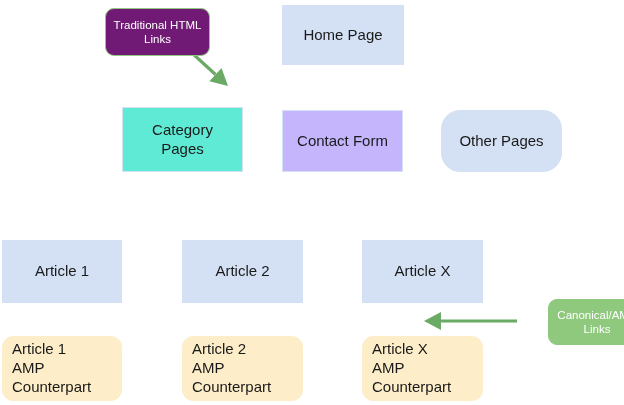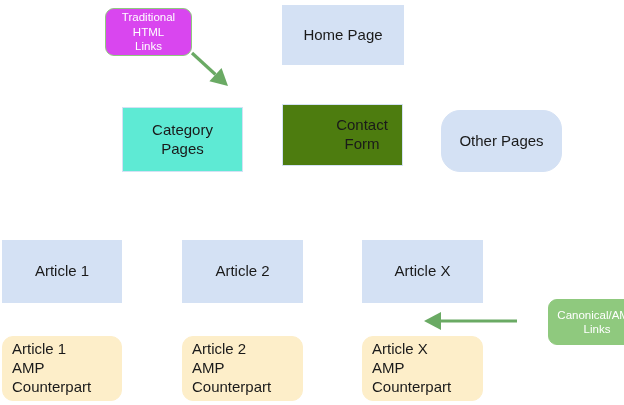--- a/index.html
+++ b/index.html
@@ -69,34 +69,34 @@
     </g>
     <g>
       <line id="a1-line" x1="517" y1="321" x2="441" y2="321" stroke="#6aaa64" stroke-width="3.2" stroke-linecap="butt"></line>
       <polygon id="a1-head" points="441,312 424,321 441,330" fill="#6aaa64"></polygon>
     </g>
   </svg>
 
   <div class="node node-page" id="node-home-page" style="left: 282px; top: 5px; width: 122px; height: 60px; background: rgb(212, 225, 244); border-color: rgb(212, 225, 244); color: rgb(26, 26, 26);">Home Page</div>
   <div class="node node-page" id="node-category-pages" style="left: 122px; top: 107px; width: 121px; height: 65px; background: #5eead4; border-color: rgb(212, 225, 244); color: rgb(26, 26, 26);">Category
 Pages</div>
-  <div class="node node-page" id="node-contact-form" style="left: 282px; top: 104px; width: 121px; height: 62px; background: #4d7c0f; border-color: rgb(212, 225, 244); color: rgb(26, 26, 26); padding-left: 39px;">Contact Form</div>
+  <div class="node node-page" id="node-contact-form" style="left: 282px; top: 110px; width: 121px; height: 62px; background: #c4b5fd; border-color: rgb(212, 225, 244); color: rgb(26, 26, 26);">Contact Form</div>
   <div class="node node-page" id="node-other-pages" style="left: 441px; top: 110px; width: 121px; height: 62px; background: rgb(212, 225, 244); border-color: rgb(212, 225, 244); color: rgb(26, 26, 26); border-radius: 19px;">Other Pages</div>
   <div class="node node-page" id="node-article-1" style="left: 2px; top: 240px; width: 120px; height: 63px; background: rgb(212, 225, 244); border-color: rgb(212, 225, 244); color: rgb(26, 26, 26);">Article 1</div>
   <div class="node node-page" id="node-article-2" style="left: 182px; top: 240px; width: 121px; height: 63px; background: rgb(212, 225, 244); border-color: rgb(212, 225, 244); color: rgb(26, 26, 26);">Article 2</div>
   <div class="node node-page" id="node-article-x" style="left: 362px; top: 240px; width: 121px; height: 63px; background: rgb(212, 225, 244); border-color: rgb(212, 225, 244); color: rgb(26, 26, 26);">Article X</div>
 
   <div class="node node-amp" id="node-article-1-amp" style="left: 2px; top: 336px; width: 120px; height: 65px; background: rgb(253, 238, 201); border-color: rgb(253, 238, 201); color: rgb(26, 26, 26);">Article 1
 AMP
 Counterpart</div>
   <div class="node node-amp" id="node-article-2-amp" style="left: 182px; top: 336px; width: 121px; height: 65px; background: rgb(253, 238, 201); border-color: rgb(253, 238, 201); color: rgb(26, 26, 26);">Article 2
 AMP
 Counterpart</div>
   <div class="node node-amp" id="node-article-x-amp" style="left: 362px; top: 336px; width: 121px; height: 65px; background: rgb(253, 238, 201); border-color: rgb(253, 238, 201); color: rgb(26, 26, 26);">Article X
 AMP
 Counterpart</div>
 
-  <div class="node node-label" id="node-traditional-html-links" style="left: 105px; top: 8px; width: 87px; height: 48px; background: #d946ef; border-color: rgb(143, 201, 126); color: rgb(255, 255, 255);">Traditional HTML
+  <div class="node node-label" id="node-traditional-html-links" style="left: 105px; top: 8px; width: 105px; height: 48px; background: #701a75; border-color: rgb(143, 201, 126); color: rgb(255, 255, 255);">Traditional HTML
 Links</div>
   <div class="node node-label" id="node-canonical-amp-links" style="left: 518px; top: 299px; width: 98px; height: 46px; background: rgb(143, 201, 126); border-color: rgb(143, 201, 126); color: rgb(255, 255, 255); margin-left: 30px;">Canonical/AMP
 Links</div>
 
 </div>
 
 </body></html>

